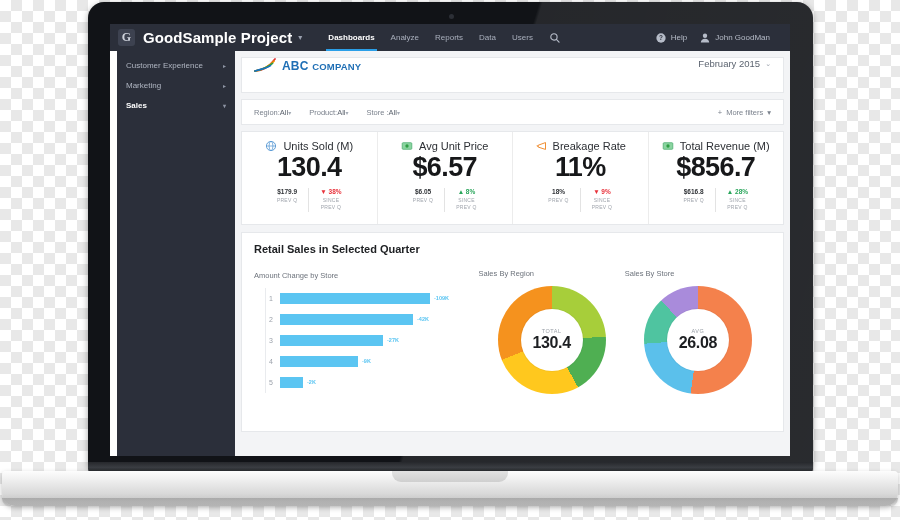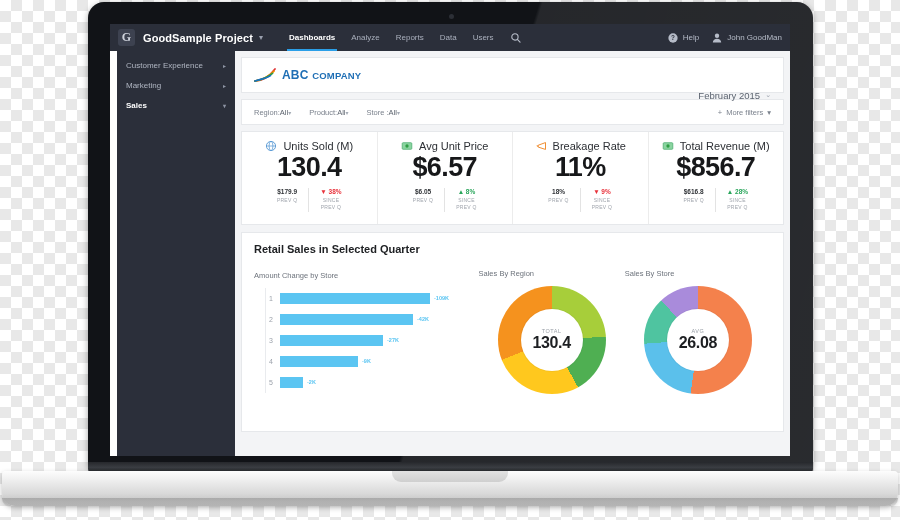--- a/index.html
+++ b/index.html
@@ -80,32 +80,32 @@
   
   .topnav {
     height: 27px; background:#2b2f3a; display:flex; align-items:center;
     padding-left: 8px; position:relative;
   }
   .brand-mark {
     width: 17px; height: 17px; border-radius:3px; background:#3d4250;
     display:flex; align-items:center; justify-content:center; margin-right:8px;
     color:#cfd3dc; font-size:12px; font-weight:bold; font-family:"Liberation Serif", serif;
   }
-  .proj-name { color:#ffffff; font-size:11px; font-weight:bold; letter-spacing:.1px;}
+  .proj-name { color:#ffffff; font-size:15px; font-weight:bold; letter-spacing:.1px;}
   .caret { color:#9aa0ae; font-size:8px; margin-left:6px; }
   .navitems { display:flex; align-items:center; margin-left:18px; height:27px; }
   .navitem {
     color:#aab0bd; font-size:8px; padding: 0 8px; height:27px;
     display:flex; align-items:center; position:relative; white-space:nowrap;
   }
   .navitem.active { color:#ffffff; font-weight:bold; }
   .navitem.active::after {
     content:""; position:absolute; left:6px; right:6px; bottom:0; height:2px; background:#2b9fe8;
   }
-  .navright { position:absolute; right:8px; display:flex; align-items:center; gap:12px; }
+  .navright { position:absolute; right:20px; display:flex; align-items:center; gap:12px; }
   .navright .ni { color:#b6bcc8; font-size:8px; display:flex; align-items:center; gap:4px; }
 
   
   .body-split { display:flex; height: 405px; padding-left: 7px; }
 
   
   .sidebar { width: 118px; background:#2b2f3a; flex:none; padding-top: 4px; }
   .side-item {
     height: 20px; display:flex; align-items:center; justify-content:space-between;
     padding: 0 9px; color:#b0b6c2; font-size:8px; white-space:nowrap;
@@ -116,25 +116,25 @@
     height: 18px; display:flex; align-items:center; padding-left: 18px;
     font-size:8px; color:#cfd6e0;
   }
   .side-sub.sel { background:#0e8fe8; color:#ffffff; font-weight:bold; }
 
   
   .content { flex:1; background:#f3f4f6; overflow:hidden; position:relative; }
 
   .wcard { background:#ffffff; margin: 6px 6px 0 6px; border:1px solid #e6e8eb; }
 
-  .logobar { height: 34px; display:flex; align-items:center; padding: 0 12px; justify-content:space-between;}
+  .logobar { height: 34px; display:flex; align-items:flex-start; padding: 0 12px; justify-content:space-between;}
   .logo-wrap { display:flex; align-items:center; gap:6px; }
   .logo-txt { color:#1f6fb5; font-size:12px; font-weight:bold; letter-spacing:.2px; }
   .logo-txt .sm { font-size:9.5px; }
-  .datepick { color:#5c6470; font-size:9.5px; display:flex; align-items:center; gap:5px;margin-top:40px; }
+  .datepick { color:#5c6470; font-size:9.5px; display:flex; align-items:center; gap:5px; }
   .datepick .caret2 { font-size:7px; color:#9aa1ab; }
 
   .filterbar { height: 24px; display:flex; align-items:center; padding: 0 12px; gap: 18px; }
   .filt { font-size:7.5px; color:#7b828d; display:flex; align-items:center; gap:0; white-space:nowrap;}
   .filt b { color:#5c636e; font-weight:normal; }
   .filt .caret2 { font-size:6px; color:#a4abb5; }
   .morefilt { margin-left:auto; font-size:7.5px; color:#7b828d; display:flex; align-items:center; gap:4px;}
 
   
   .kpis { display:flex; height: 92px; }

